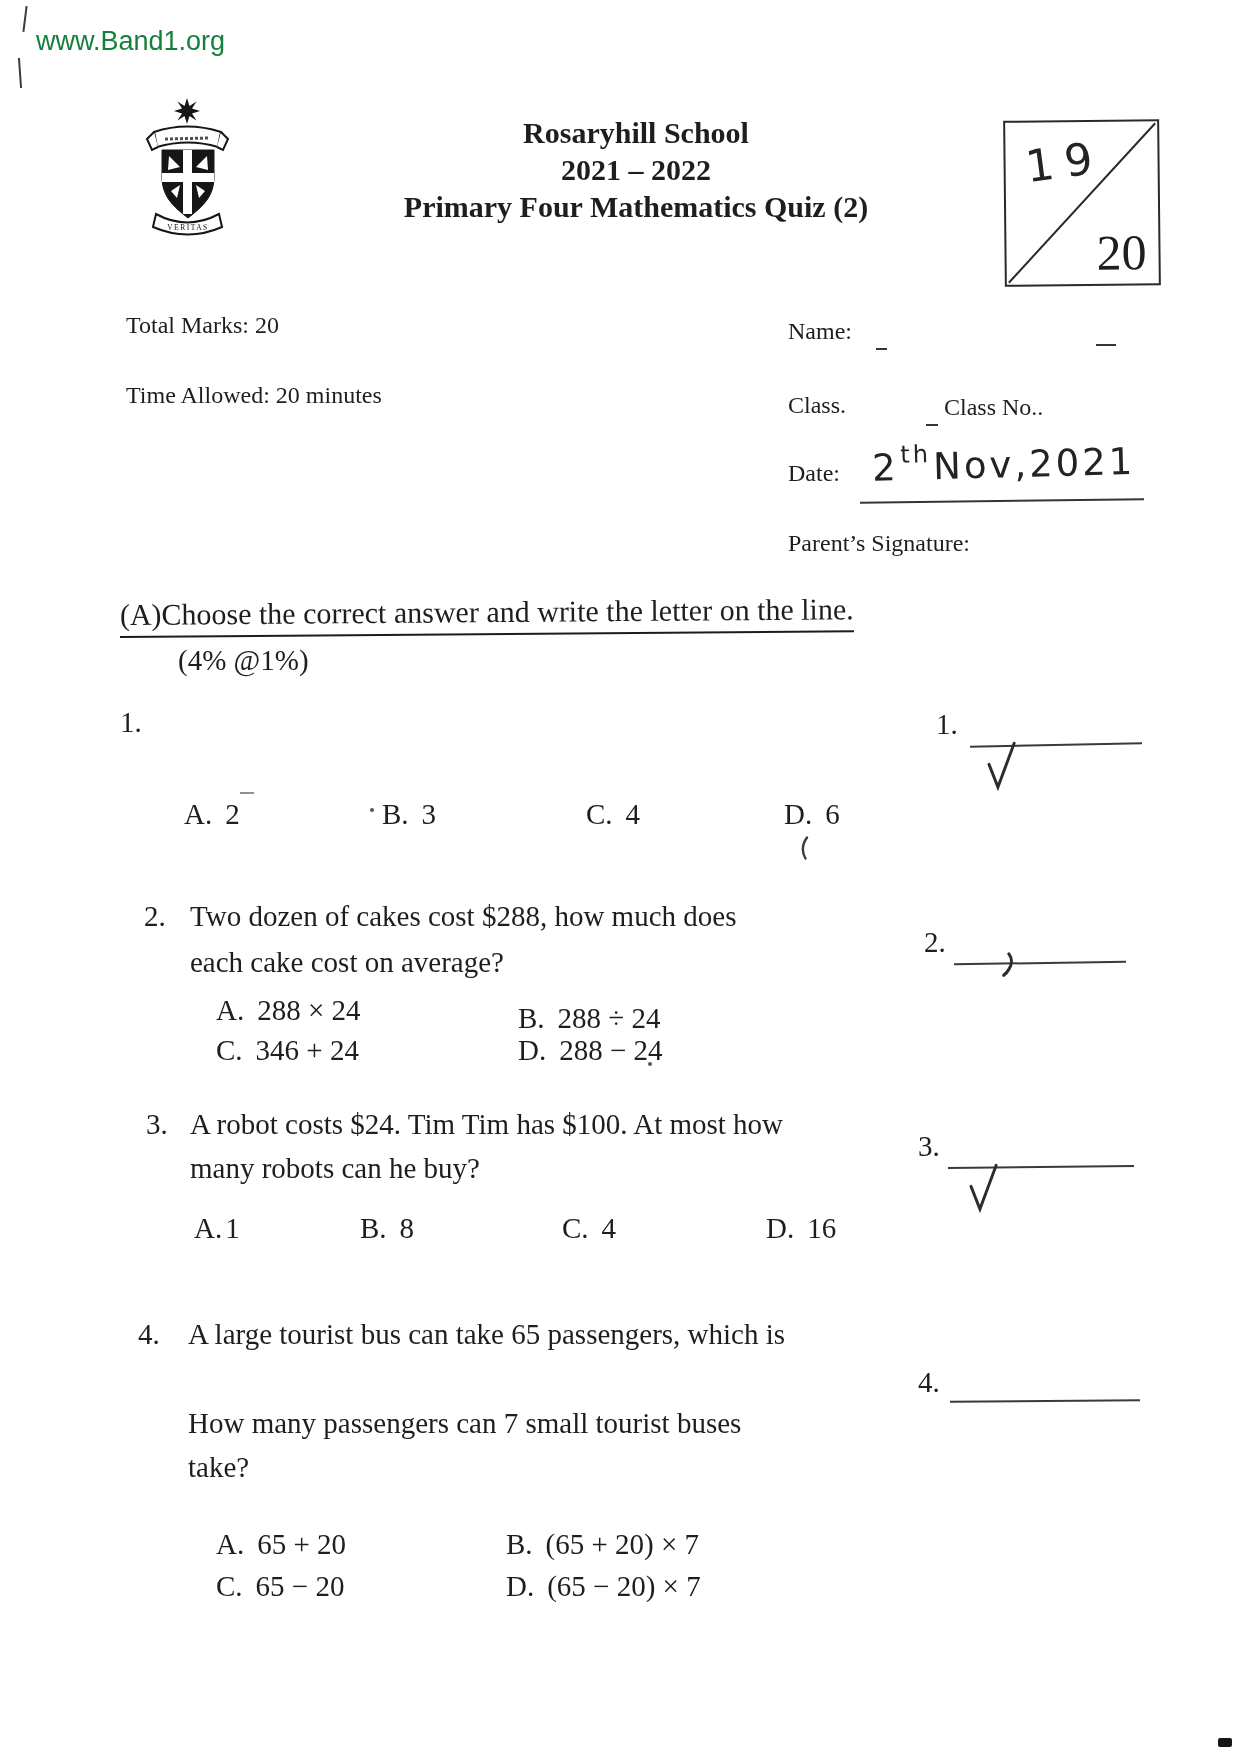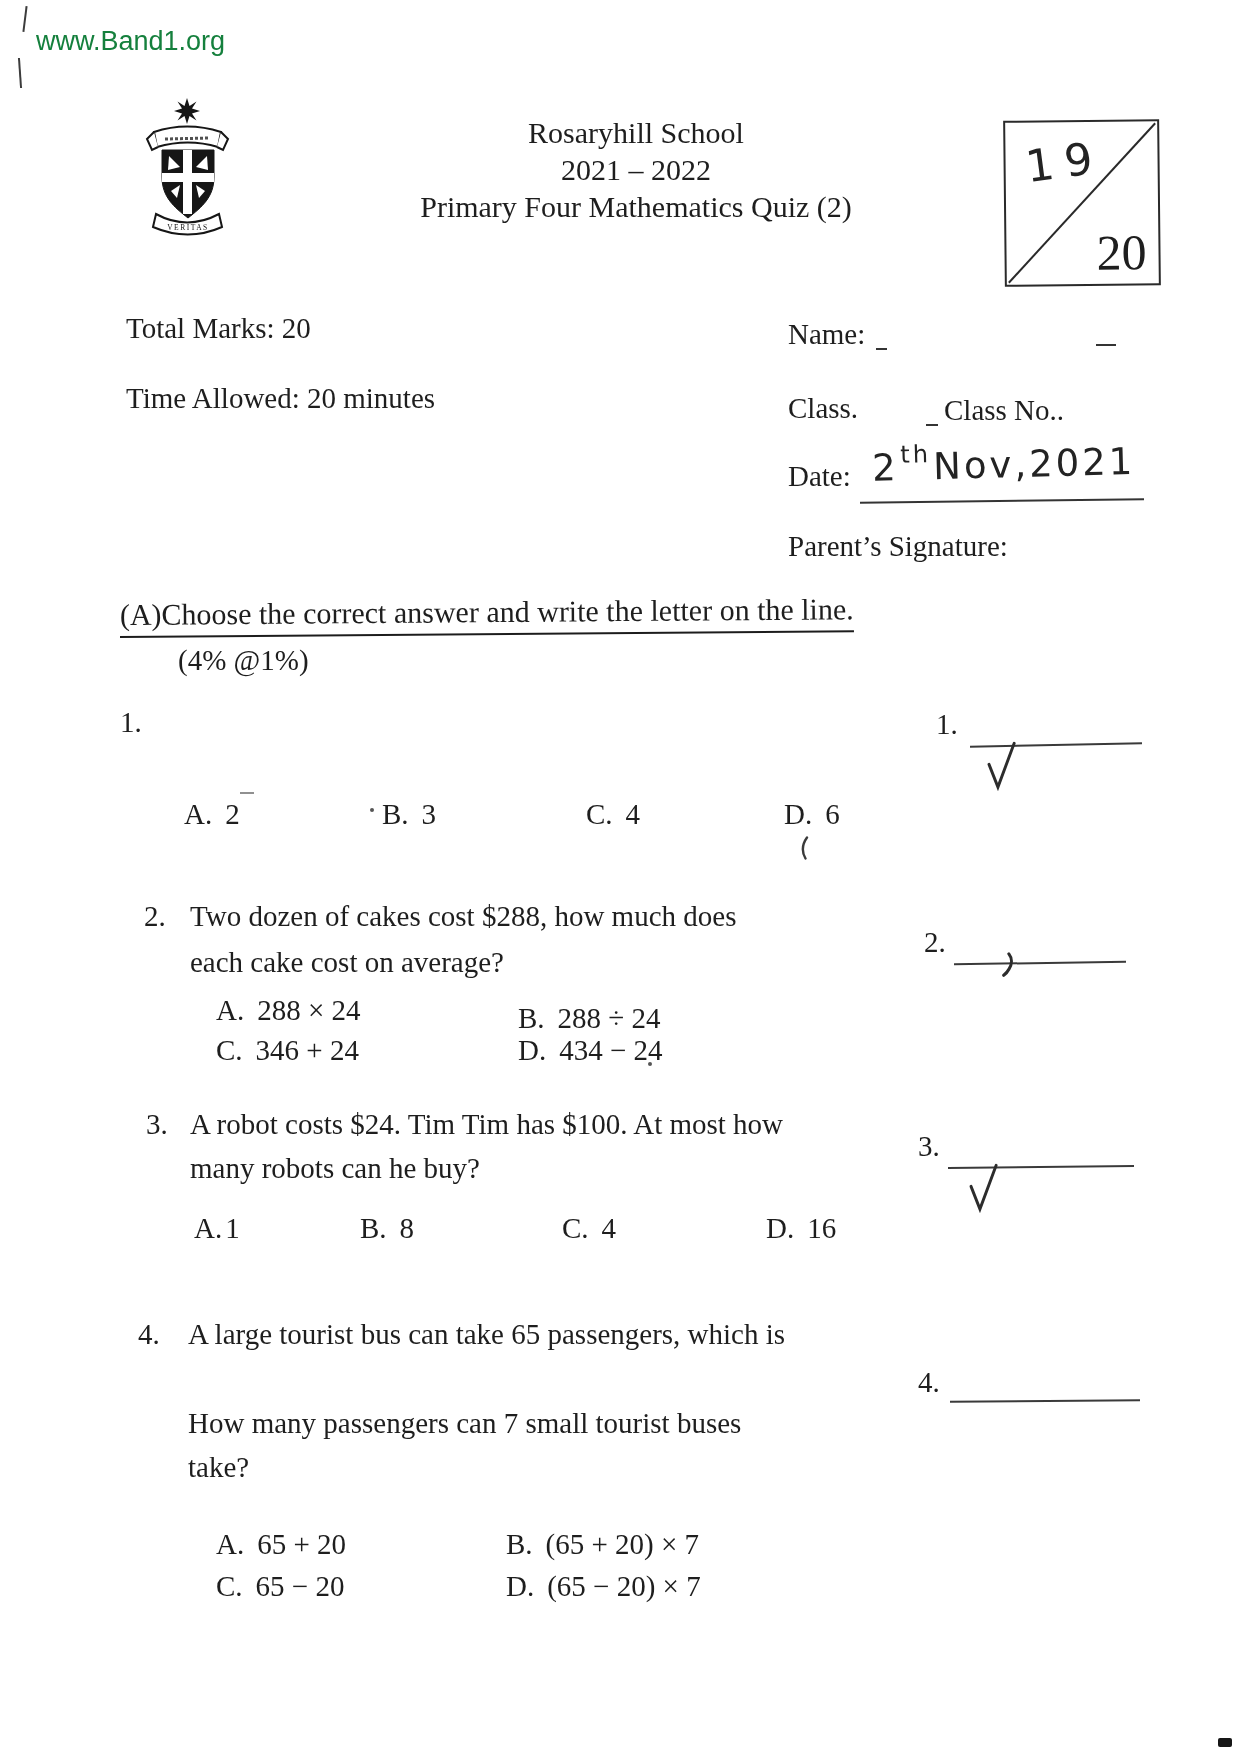--- a/index.html
+++ b/index.html
@@ -2,26 +2,26 @@
 <html><head>
 <meta charset="utf-8">
 <style>
   html,body{margin:0;padding:0;background:#ffffff;}
   .page{position:relative;width:1240px;height:1754px;background:#fff;overflow:hidden;
         font-family:"Liberation Serif",serif;color:#1e1e1e;}
   .abs{position:absolute;}
   .sans{font-family:"Liberation Sans",sans-serif;}
   .hand{font-family:"DejaVu Sans",sans-serif;color:#232323;}
   .watermark{font-size:27px;color:#15803d;}
-  .header-block{width:600px;text-align:center;font-size:30px;line-height:37px;}
+  .header-block{width:600px;text-align:center;font-size:30px;line-height:37px;font-weight:bold;}
   .scorebox{width:152px;height:162px;border:2px solid #2a2a2a;transform:rotate(-0.6deg);}
   .scorebox .diag{position:absolute;left:0;top:0;width:100%;height:100%;}
   .score-hand{position:absolute;left:20px;top:14px;font-size:44px;letter-spacing:11px;transform:rotate(-7deg);}
   .score-total{position:absolute;right:12px;bottom:2px;font-size:50px;}
-  .lbl{font-size:29px;white-space:nowrap;}
+  .lbl{font-size:24px;white-space:nowrap;}
   .bar{background:#343434;height:2px;}
   .heading{font-size:30px;white-space:nowrap;border-bottom:2px solid #1c1c1c;padding-bottom:4px;
            transform:rotate(-0.45deg);transform-origin:left bottom;}
   .qtext{font-size:29px;white-space:nowrap;}
   .blank-inline{display:inline-block;width:100px;height:0.85em;border-bottom:2px solid #2b2b2b;
                 margin-left:10px;margin-right:5px;}
   .ansline{background:#3a3a3a;height:2px;}
   .opt{font-size:29px;white-space:nowrap;}
   .opt .k{margin-right:13px;}
   .opt.tight .k{margin-right:3px;}
@@ -129,21 +129,21 @@
   <div class="abs opt" style="left:216px;top:994px;">
     <span class="k">A.</span><span>288 × 24</span>
   </div>
   <div class="abs opt" style="left:518px;top:1002px;">
     <span class="k">B.</span><span>288 ÷ 24</span>
   </div>
   <div class="abs opt" style="left:216px;top:1034px;">
     <span class="k">C.</span><span>346 + 24</span>
   </div>
   <div class="abs opt" style="left:518px;top:1034px;">
-    <span class="k">D.</span><span>434 − 24</span>
+    <span class="k">D.</span><span>288 − 24</span>
   </div>
   <div class="abs artifact-dot" style="left:648px;top:1062px;"></div>
 
   <div class="abs qtext" style="left:146px;top:1108px;">3.</div>
   <div class="abs qtext" style="left:190px;top:1108px;">A robot costs $24. Tim Tim has $100. At most how</div>
   <div class="abs qtext" style="left:190px;top:1152px;">many robots can he buy?</div>
   <div class="abs qtext" style="left:918px;top:1130px;">3.</div>
   <div class="abs ansline" style="left:948px;top:1166px;width:186px;transform:rotate(-0.6deg);"></div>
   <svg class="abs" style="left:966px;top:1162px;" width="36" height="52" viewBox="0 0 22 32">
     <path d="M3 15 L8.5 29 L18.5 2" fill="none" stroke="#2c2c2c" stroke-width="1.8" stroke-linecap="round"></path>

